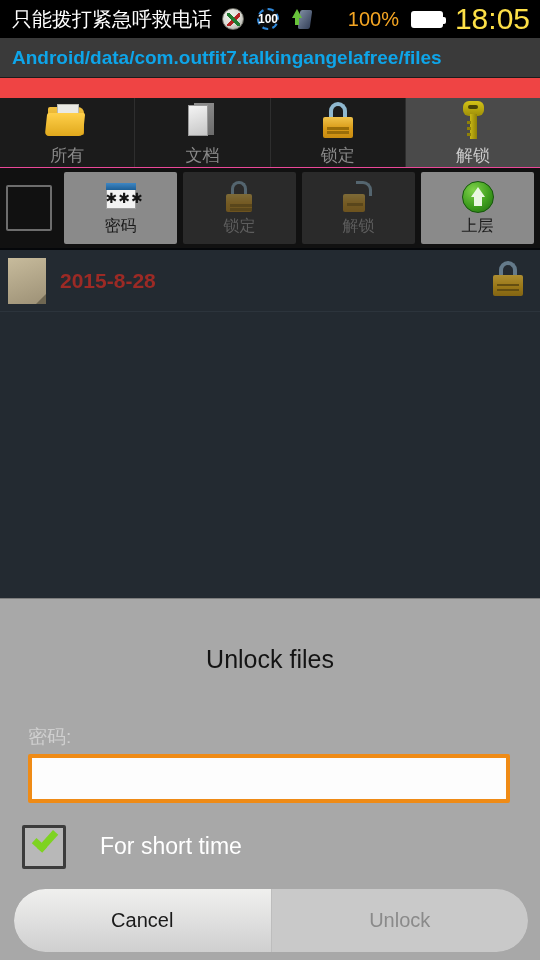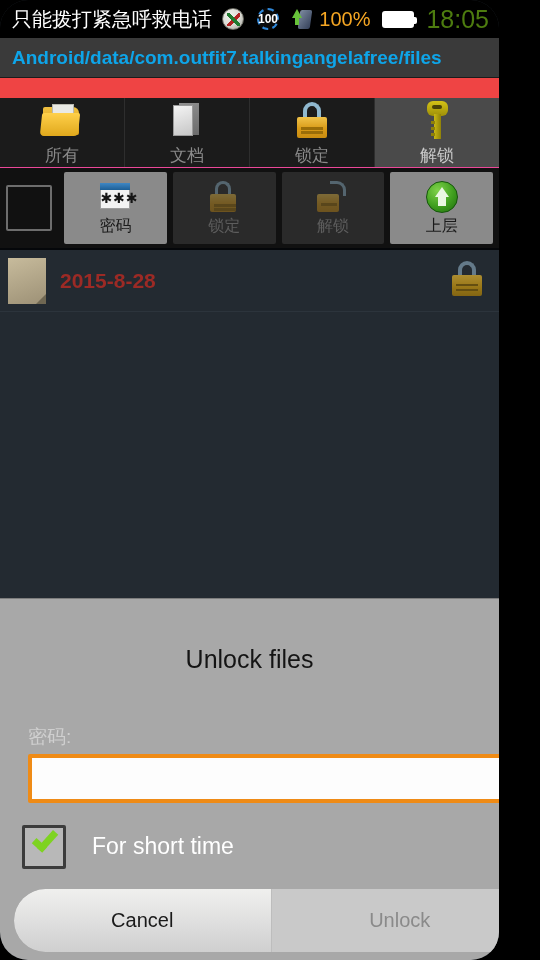--- a/index.html
+++ b/index.html
@@ -5,24 +5,23 @@
 <style>
   * { margin:0; padding:0; box-sizing:border-box; }
   html, body {
     width:540px; height:960px;
     background:#000;
     font-family:"Liberation Sans","DejaVu Sans",sans-serif;
     overflow:hidden;
   }
   #screen {
     position:relative;
-    width:499px; height:960px;
+    width:540px; height:960px;
     background:#232a31;
     overflow:hidden;
-    border-radius:28px;
   }
 
   
   #status-bar {
     height:38px;
     background:#000;
     display:flex;
     align-items:center;
     padding:0 10px 0 12px;
     position:relative;
@@ -97,21 +96,21 @@
     width:32px; height:17px;
     border:2px solid #ffffff;
     border-radius:3px;
     position:relative;
     background:#ffffff;
   }
   #battery-glyph::after {
     content:""; position:absolute; right:-5px; top:4px;
     width:3px; height:7px; background:#ffffff; border-radius:0 2px 2px 0;
   }
-  #status-clock { color:#4d7c0f; font-size:25px; }
+  #status-clock { color:#fde047; font-size:30px; }
 
   
   #path-bar {
     height:40px;
     background:#3a3a3a;
     display:flex; align-items:center;
     padding:0 12px;
     border-bottom:1px solid #1b1b1b;
   }
   #path-text {
@@ -391,21 +390,21 @@
     border:4px solid #ef8b16;
     border-radius:2px;
     padding:0 10px;
     font-size:20px;
     color:#111;
     font-family:"Liberation Sans",sans-serif;
     outline:none;
   }
   #short-time-row {
     display:flex; align-items:center;
-    gap:26px;
+    gap:34px;
     margin-top:22px;
     margin-left:2px;
   }
   #short-time-box {
     width:44px; height:44px;
     background:#b8b8b8;
     border:3px solid #3c3c3c;
     border-radius:2px;
     position:relative;
     flex:0 0 auto;

